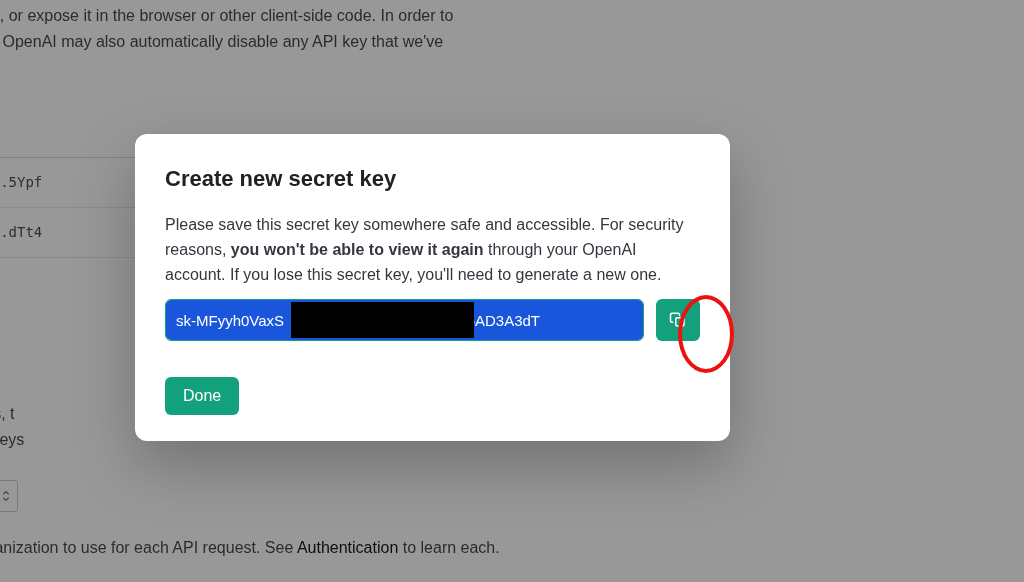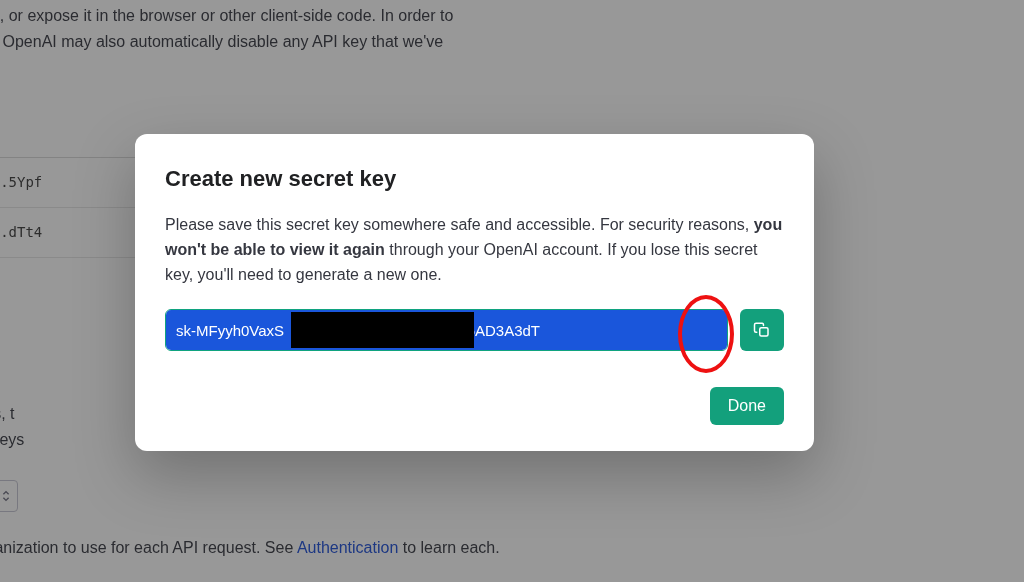--- a/index.html
+++ b/index.html
@@ -14,41 +14,41 @@
   .bg-table { position: absolute; top: 128px; left: -42px; width: 220px; }
   .bg-th { font-size: 11px; font-weight: 700; letter-spacing: 0.8px; color: #353740; text-transform: uppercase; padding: 6px 0; border-bottom: 1px solid #d9d9d9; }
   .bg-td { font-family: ui-monospace, SFMono-Regular, Menlo, monospace; font-size: 14px; color: #3a3a3a; padding: 14px 0; border-bottom: 1px solid #e6e6e6; }
   .bg-org-text { position: absolute; top: 402px; left: -94px; width: 260px; color: #353740; }
   .bg-org-text p { margin-bottom: 2px; }
 
   .bg-select { position: absolute; top: 480px; left: -6px; width: 24px; height: 32px; border: 1px solid #c5c5d2; border-radius: 4px; display: flex; align-items: center; justify-content: center; background: #fff; }
   .bg-select svg { width: 12px; height: 14px; color: #6e6e80; }
 
   .bg-footer-text { position: absolute; top: 536px; left: -50px; color: #353740; font-size: 16px; }
-  .bg-footer-text a { color: #1d4ed8; text-decoration: none; text-align: right; }
+  .bg-footer-text a { color: #000000; text-decoration: none; text-align: right; }
 
   
   .scrim { position: absolute; inset: 0; background: rgba(30,30,30,0.46); }
 
   
-  .modal { position: absolute; top: 134px; left: 135px; width: 679px; background: #fff; border-radius: 12px; box-shadow: 0 24px 60px rgba(0,0,0,0.25); padding: 28px 30px 26px 30px; }
+  .modal { position: absolute; top: 134px; left: 135px; width: 595px; background: #fff; border-radius: 12px; box-shadow: 0 24px 60px rgba(0,0,0,0.25); padding: 28px 30px 26px 30px; }
   .modal-title { font-size: 22px; font-weight: 700; color: #202123; margin-bottom: 18px; }
-  .modal-desc { font-size: 16px; color: #353740; margin-bottom: 22px; line-height: 1.55; }
+  .modal-desc { font-size: 16px; color: #353740; margin-bottom: 12px; line-height: 1.55; }
   .modal-desc .bold { font-weight: 700; }
 
   .key-row { display: flex; align-items: center; gap: 12px; margin-bottom: 36px; }
   .key-input-wrap { position: relative; flex: 1; height: 42px; border: 1px solid #10a37f; border-radius: 6px; overflow: hidden; display: flex; align-items: center; }
   .key-input { width: 100%; height: 100%; border: none; outline: none; padding: 0 10px; font-family: -apple-system, BlinkMacSystemFont, "Segoe UI", Helvetica, Arial, sans-serif; font-size: 15px; color: #fff; background: #1a56db; }
   .key-input::selection { background: #1a56db; color: #fff; }
   .key-redact { position: absolute; top: 2px; bottom: 2px; left: 125px; width: 183px; background: #000; }
 
   .copy-btn { width: 44px; height: 42px; background: #13a07c; border: none; border-radius: 6px; display: flex; align-items: center; justify-content: center; cursor: pointer; position: relative; z-index: 2; }
   .copy-btn svg { width: 18px; height: 18px; color: #fff; }
 
-  .modal-actions { display: flex; justify-content: flex-end; }
+  .modal-actions { display: flex; justify-content: flex-start; }
   .done-btn { background: #13a07c; color: #fff; border: none; border-radius: 6px; padding: 10px 18px; font-size: 16px; font-weight: 500; cursor: pointer; }
 
   
   .anno-circle { position: absolute; top: 295px; left: 678px; width: 56px; height: 78px; border: 4px solid #e11; border-radius: 50%; pointer-events: none; z-index: 3; }
 </style>
 </head>
 <body>
 
 <div class="bg-page">
   <div class="bg-top-text">

